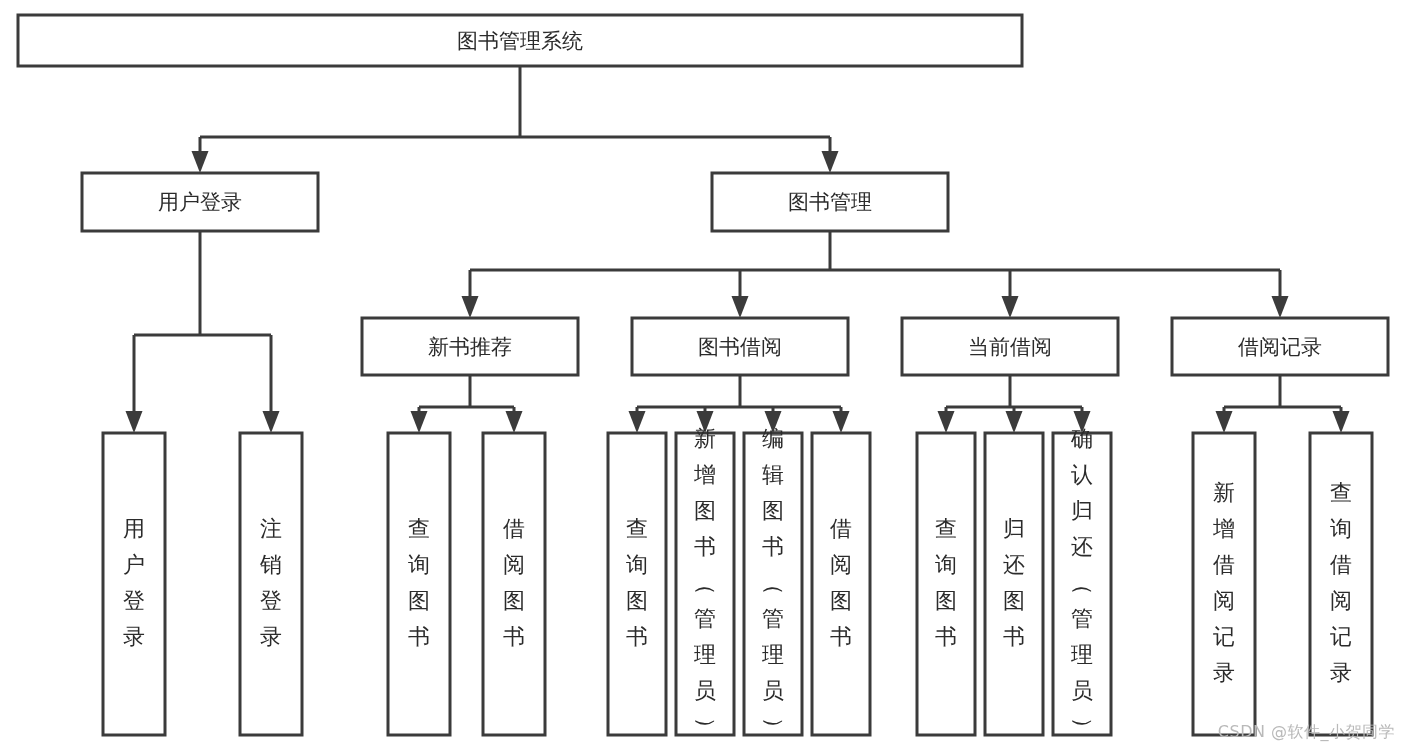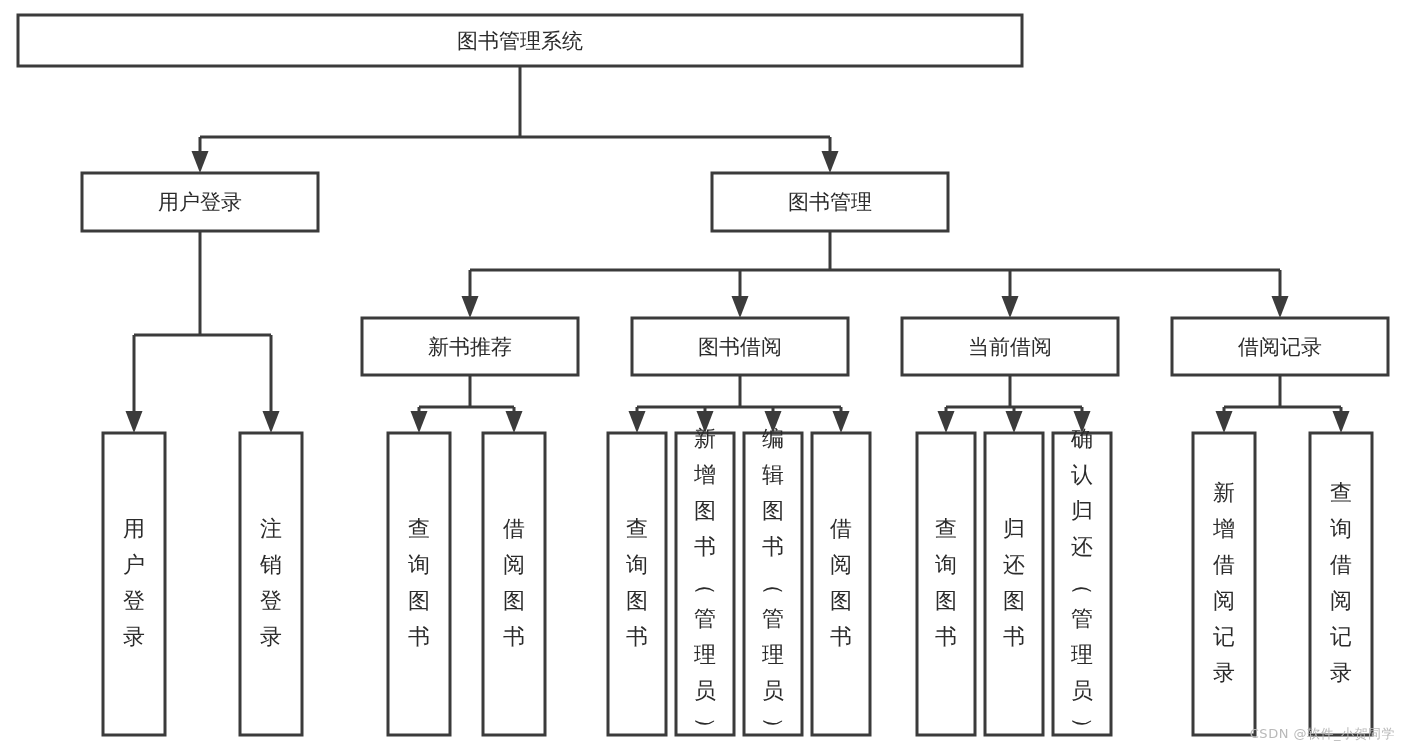--- a/index.html
+++ b/index.html
@@ -55,21 +55,21 @@
     font-family: "DejaVu Sans", "Liberation Sans", sans-serif;
     font-size: 22px;
     text-anchor: middle;
     dominant-baseline: middle;
   }
   .watermark {
     position: absolute;
     right: 10px;
     bottom: 4px;
     font-family: "DejaVu Sans", "Liberation Sans", sans-serif;
-    font-size: 13px;
+    font-size: 16px;
     color: #b9b9b9;
     letter-spacing: 0.5px;
     white-space: nowrap;
     user-select: none;
   }
 </style>
 </head>
 <body>
 
 <div id="diagram-root">

